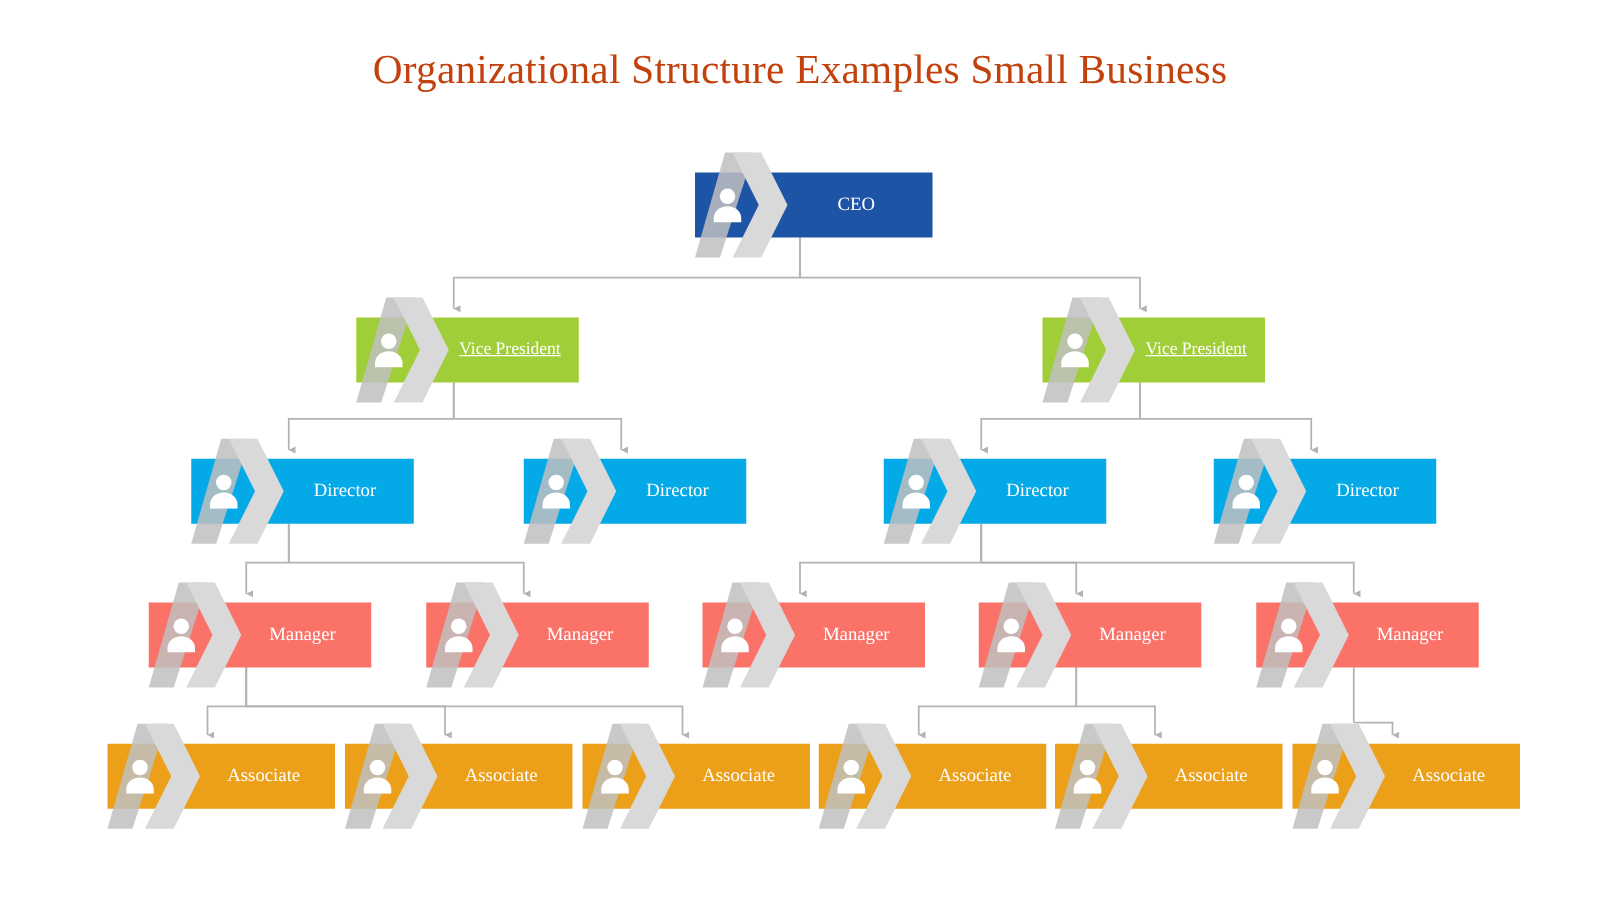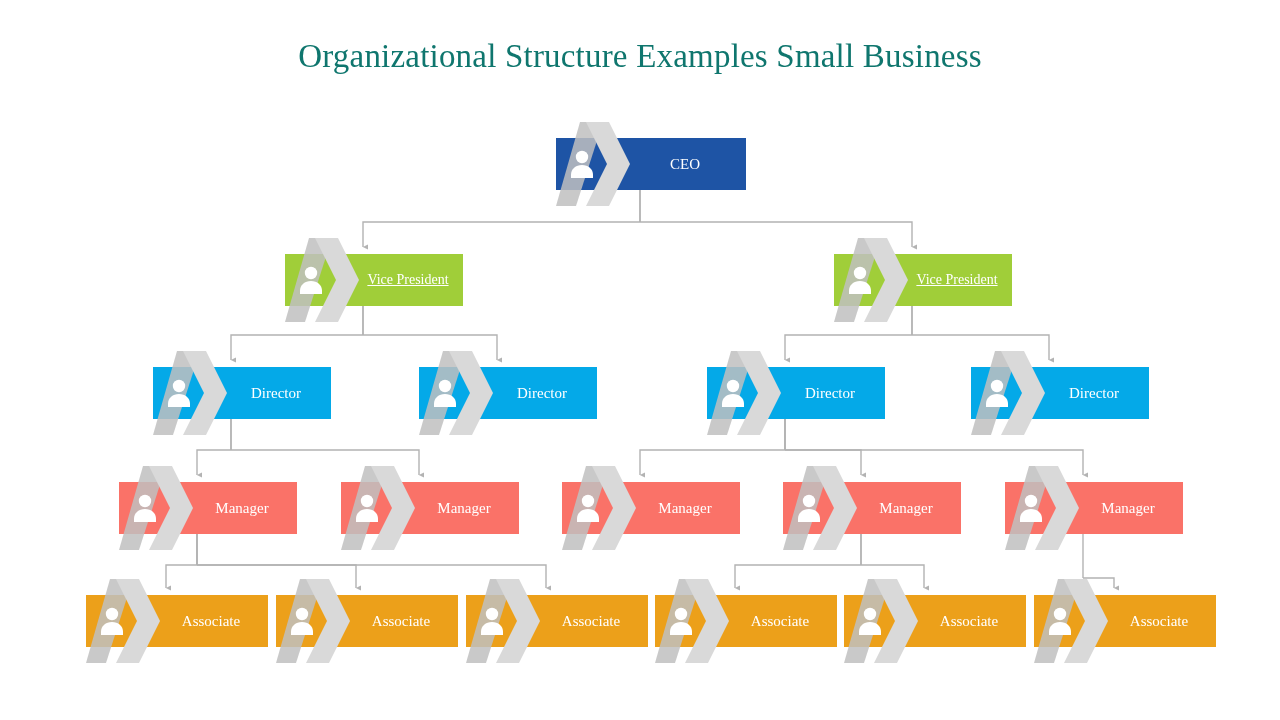--- a/index.html
+++ b/index.html
@@ -93,21 +93,21 @@
   .node-label.sm {
     font-size: 14px;
     text-decoration: underline;
   }
 </style>
 </head>
 <body style="background: rgb(255, 255, 255);">
 
 <div id="stage">
 
-  <div id="chart-title" style="color: #0f766e;">Organizational Structure Examples Small Business</div>
+  <div id="chart-title" style="color: #c2410c;">Organizational Structure Examples Small Business</div>
 
   <svg id="connector-layer" viewBox="0 0 1280 720" width="1280" height="720">
       <defs>
         <marker id="arrowhead" markerWidth="7" markerHeight="7" refX="3" refY="5.4" orient="auto" markerUnits="userSpaceOnUse">
           <path d="M0.2,0 L5.8,0 L3,5.6 Z" fill="#b3b3b3"></path>
         </marker>
       </defs>
       <g>
         <path d="M640,190 L640,222" stroke="#b3b3b3" stroke-width="1.4" fill="none"></path>
         <path d="M640,222 L363,222 L363,247" stroke="#b3b3b3" stroke-width="1.4" fill="none" marker-end="url(#arrowhead)"></path>

